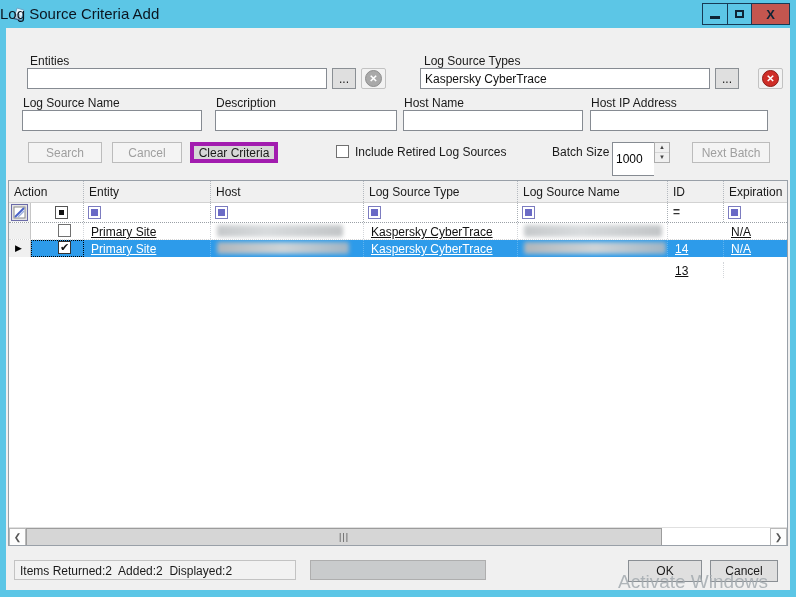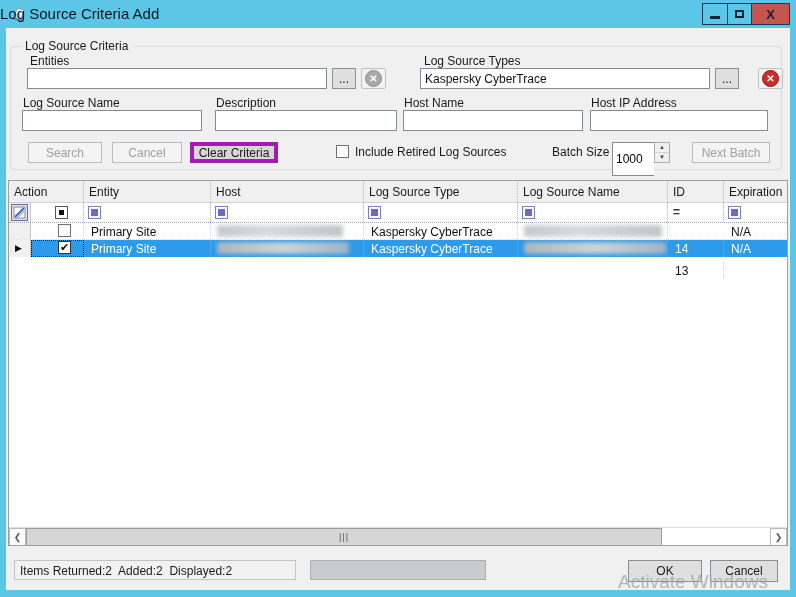--- a/index.html
+++ b/index.html
@@ -66,21 +66,21 @@
   .fcell { position:absolute; top:0; height:100%; border-right:1px dotted #aab0b6; }
   .filter-sq { position:absolute; left:4px; top:3px; width:13px; height:13px;
                background:#fff; border:1px solid #7c7cc0; }
   .filter-sq .inner { position:absolute; left:2px; top:2px; width:7px; height:7px; background:#6a6ac6; }
   .filter-black { position:absolute; width:13px; height:13px; background:#fff; border:1px solid #555; }
   .filter-black .inner { position:absolute; left:3px; top:3px; width:5px; height:5px; background:#111; }
   .drow { height:17px; background:#fff; }
   .drow.r1 { top:42px; border-bottom:1px dotted #d8d8d8; }
   .drow.r2 { top:59px; background:#2D9BEA; color:#fff; }
   .dcell { position:absolute; top:0; height:100%; padding:2px 0 0 7px; overflow:hidden;
-           white-space:nowrap; border-right:1px dotted #d3d6da; }
+           white-space:nowrap; border-right:1px dotted #d3d6da;text-decoration:underline; }
   .drow.r2 .dcell { border-right:1px dotted #5fb3ef; }
   .rowhdr { position:absolute; top:0; height:100%; background:#f0f0f0;
             border-right:1px solid #c6c6c6; }
   .row-arrow { position:absolute; left:6px; top:3px; font-size:9px; color:#000; }
   .blurred { position:absolute; top:2px; height:12px; border-radius:2px; filter:blur(2px); }
   .blur-light { background:linear-gradient(90deg,#c6c9cb,#d8dbdd 40%,#c2c5c7); }
   .blur-dark  { background:linear-gradient(90deg,#aeb6bc,#cdd4d8 50%,#9fb4c4); }
   .focus-cell { outline:1px dotted #000; outline-offset:-1px; }
 
   
@@ -123,23 +123,20 @@
           <div class="glyph-max"></div>
         </div>
       <div class="tb-btn close">
           <span class="glyph-x">X</span>
         </div>
     </div>
   </div>
 
   <div class="client">
 
-    <div class="groupbox">
-      <span class="gb-label">Log Source Criteria</span>
-    </div>
 
     <span class="lbl" style="left:24px; top:26px;">Entities</span>
     <input class="tbox" style="left: 21px; top: 40px; width: 300px;" value="">
     <button class="btn" style="left:326px; top:40px; width:24px;">...</button>
     <div class="icon-btn" style="left:355px; top:40px;">
       <span class="circle gray">✕</span>
     </div>
 
     <span class="lbl" style="left:418px; top:26px;">Log Source Types</span>
     <input class="tbox" style="left: 414px; top: 40px; width: 290px;" value="Kaspersky CyberTrace">

